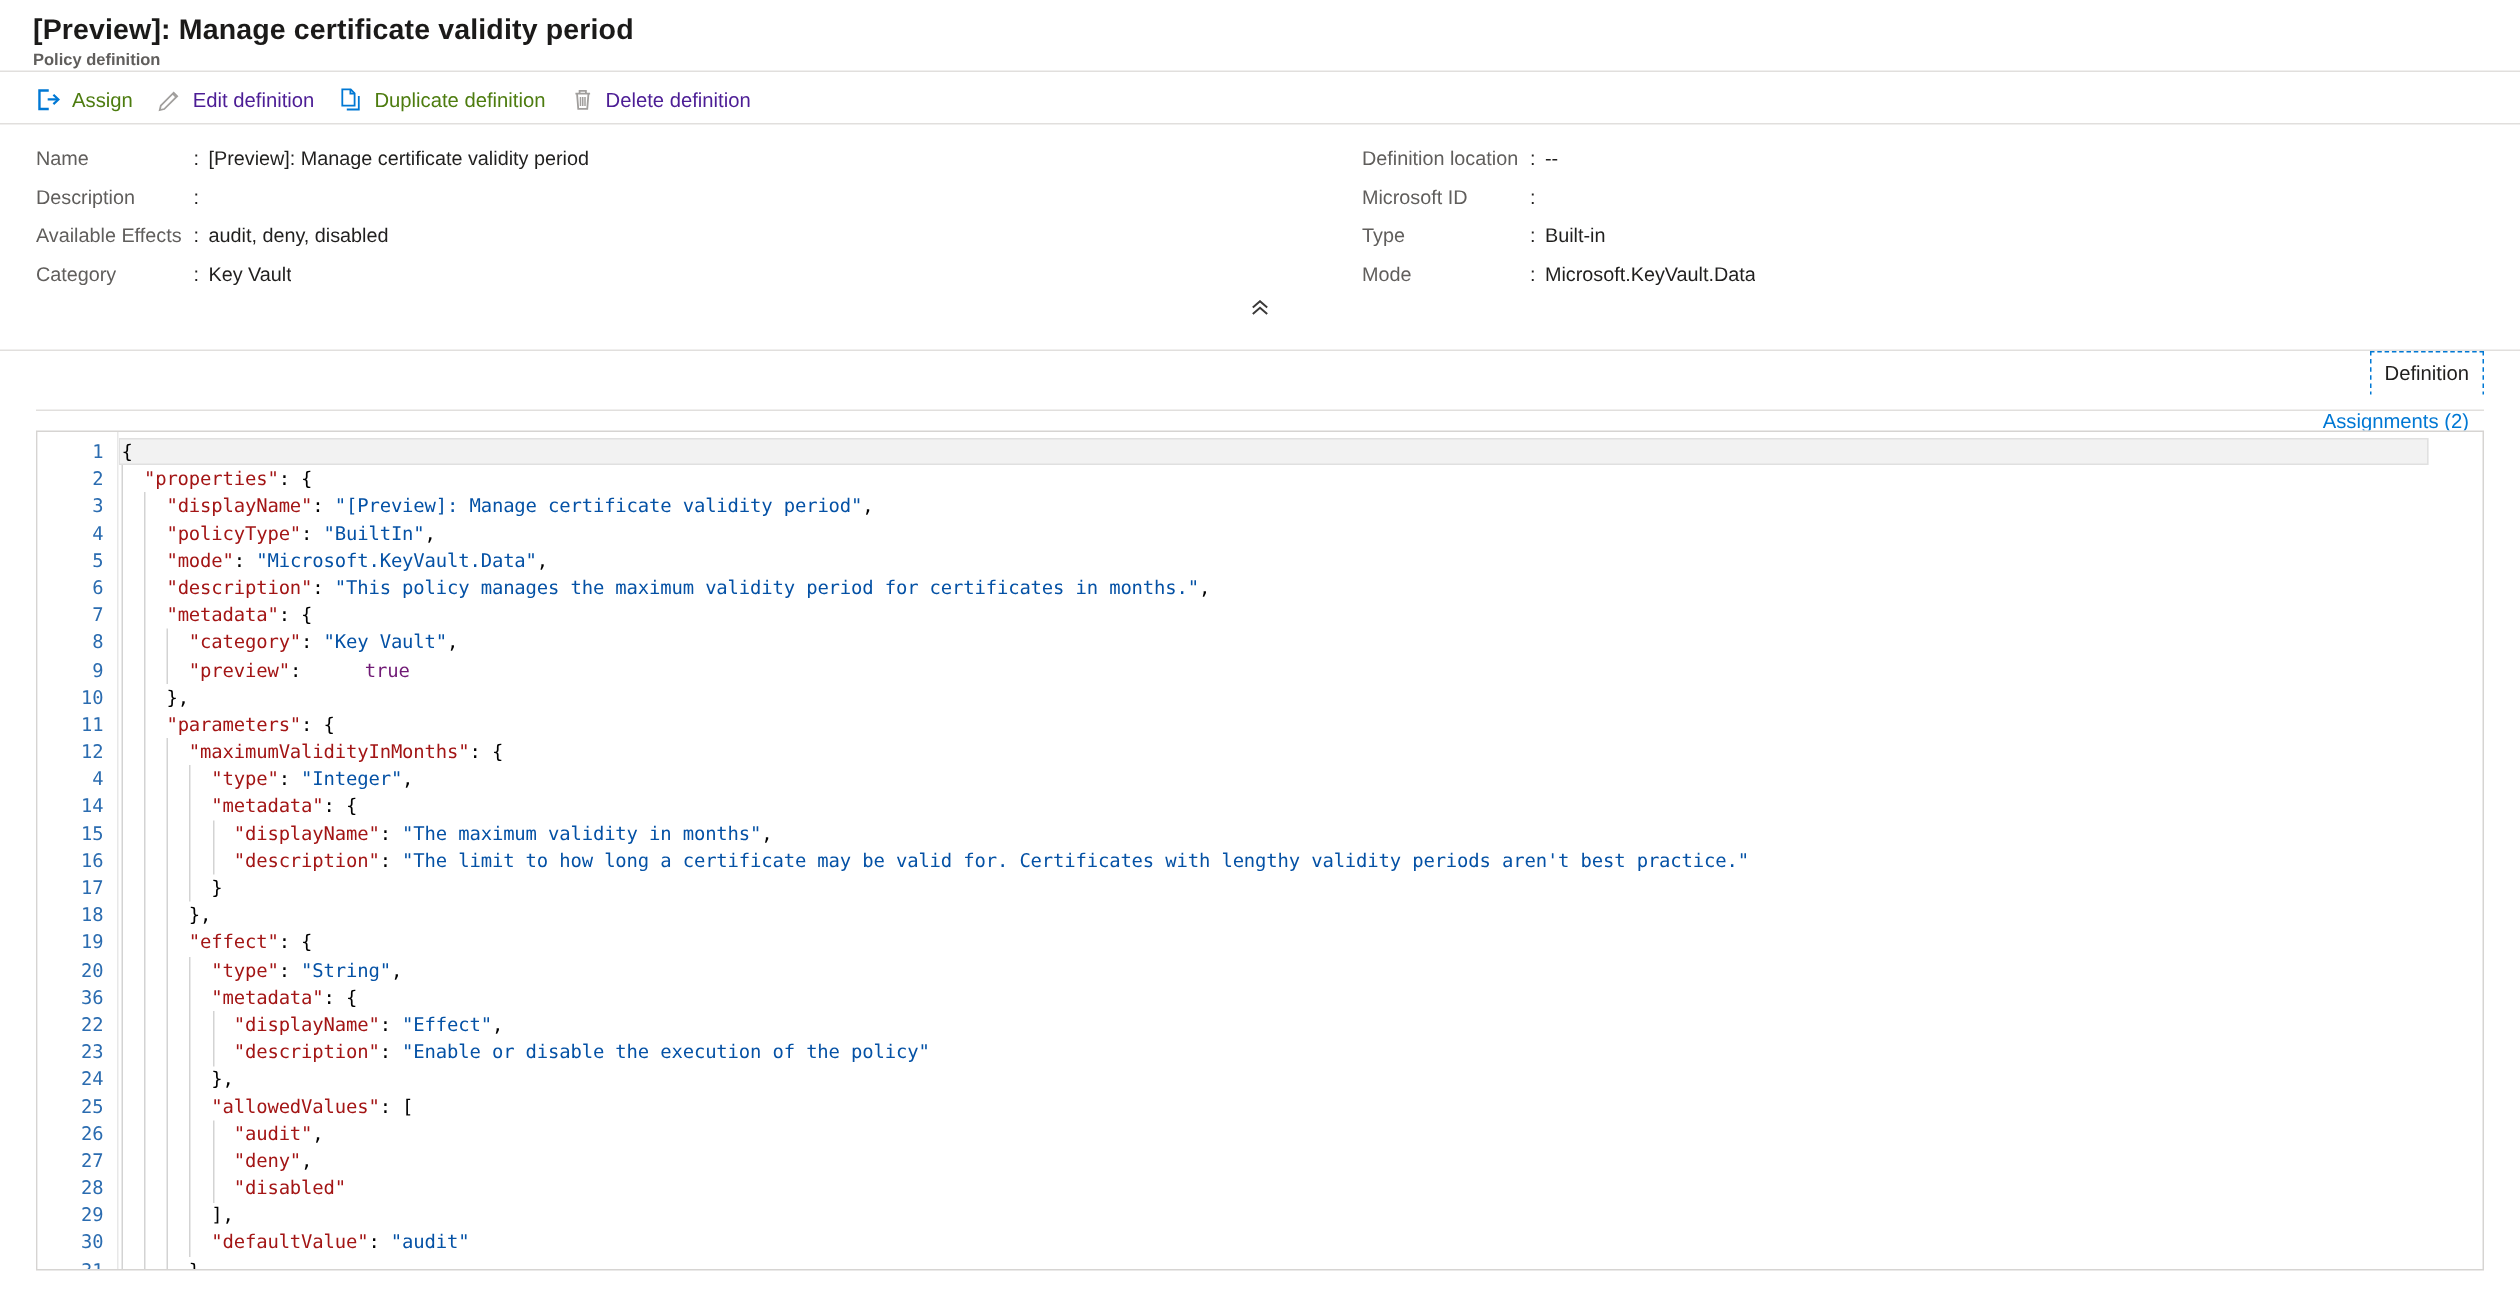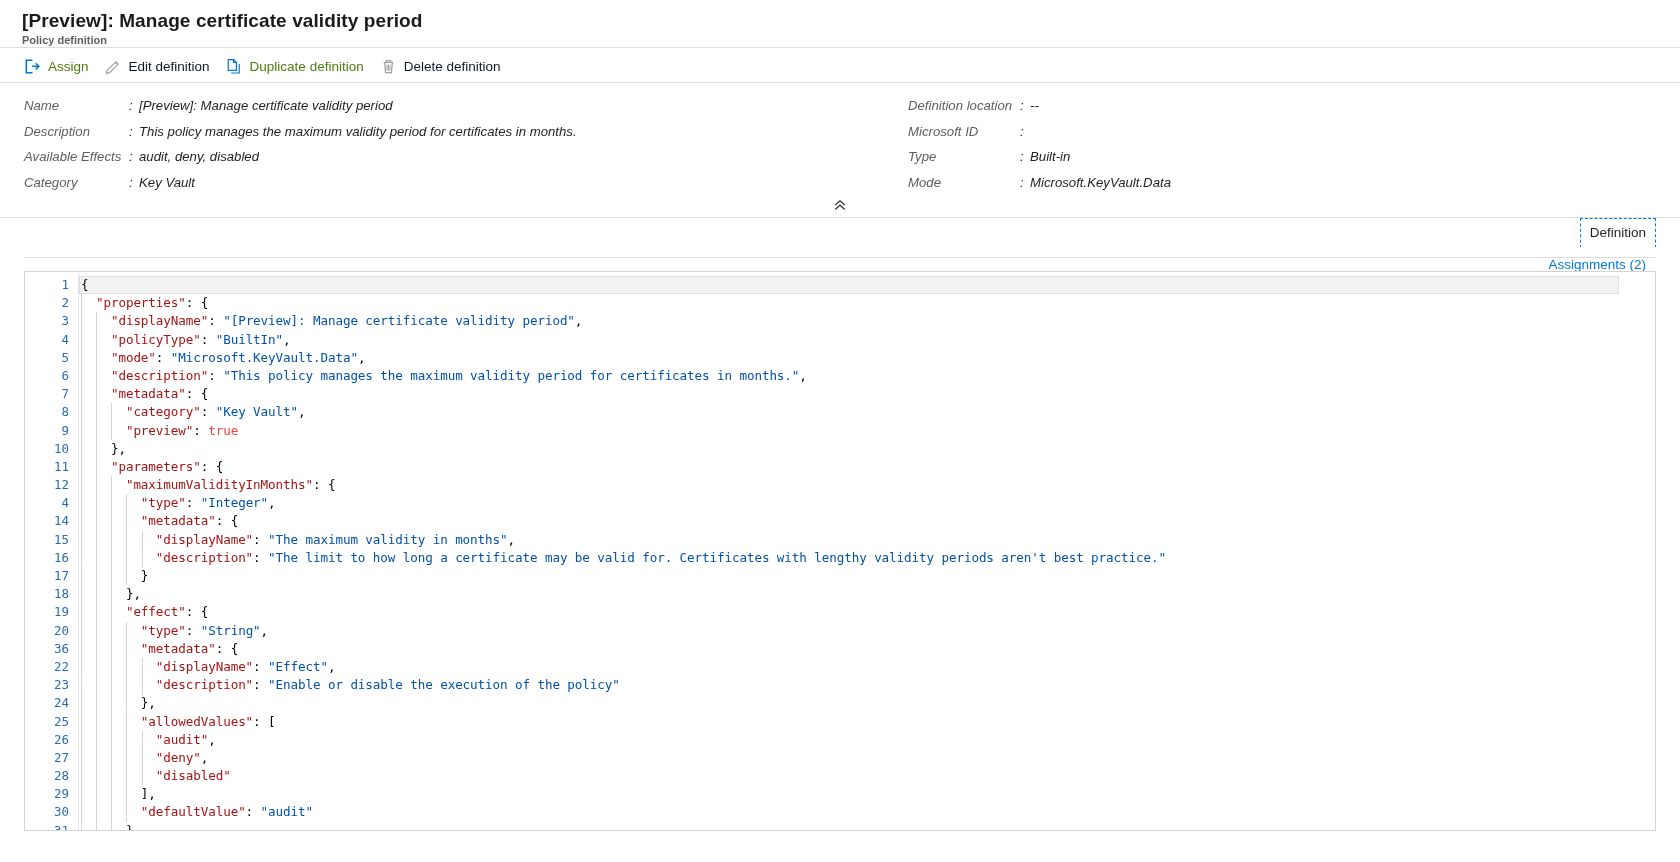--- a/index.html
+++ b/index.html
@@ -48,37 +48,36 @@
     height: 30px;
     padding: 0 10px 0 6px;
     font-size: 13.5px;
     color: #4d7c0f;
     cursor: pointer;
     white-space: nowrap;
     background: transparent;
     border: none;
     font-family: inherit;
   }
-  .cmd.disabled { color: #0f172a; cursor: default; }
+  .cmd.disabled { color: #4c1d95; cursor: default; }
   .cmd .ico {
     width: 17px; height: 17px;
     margin-right: 7px;
     display: inline-flex;
     align-items: center;
     justify-content: center;
     flex: none;
   }
   .cmd .ico svg { display: block; }
 
   
   .essentials {
     position: relative;
-    padding: 10px 0 4px 0;
+    padding: 10px 0 20px 0;
     border-bottom: 1px solid #e1dfdd;
-    font-style: italic;
   }
   .prop-cols {
     display: flex;
   }
   .col-left  { width: 900px; flex: none; padding-left: 24px; }
   .col-right { flex: 1; padding-left: 8px; }
   .prow {
     display: flex;
     font-size: 13.2px;
     line-height: 25.5px;
@@ -188,21 +187,21 @@
     position: relative;
     letter-spacing: -0.1px;
   }
   .code-line.cur {
     background: #f2f2f2;
     box-shadow: inset 0 0 0 1px #e0e0e0;
     width: 1540px;
   }
   .tok-key    { color: #a31515; }
   .tok-str    { color: #0451a5; }
-  .tok-lit    { color: #ef4444; }
+  .tok-lit    { color: #701a75; margin-left: 35px; }
   .tok-punct  { color: #000000; }
   .indent-guides {
     position: absolute;
     top: 0; left: 0; right: 0; bottom: 0;
     pointer-events: none;
   }
   .iguide {
     position: absolute;
     width: 1px;
     background: #d3d3d3;
@@ -269,21 +268,20 @@
 
     <div class="col-left">
       <div class="prow">
         <span class="plabel">Name</span>
         <span class="pcolon">:</span>
         <span class="pvalue">[Preview]: Manage certificate validity period</span>
       </div>
       <div class="prow">
         <span class="plabel">Description</span>
         <span class="pcolon">:</span>
-        <span class="pvalue">This policy manages the maximum validity period for certificates in months.</span>
       </div>
       <div class="prow">
         <span class="plabel">Available Effects</span>
         <span class="pcolon">:</span>
         <span class="pvalue">audit, deny, disabled</span>
       </div>
       <div class="prow">
         <span class="plabel">Category</span>
         <span class="pcolon">:</span>
         <span class="pvalue">Key Vault</span>

